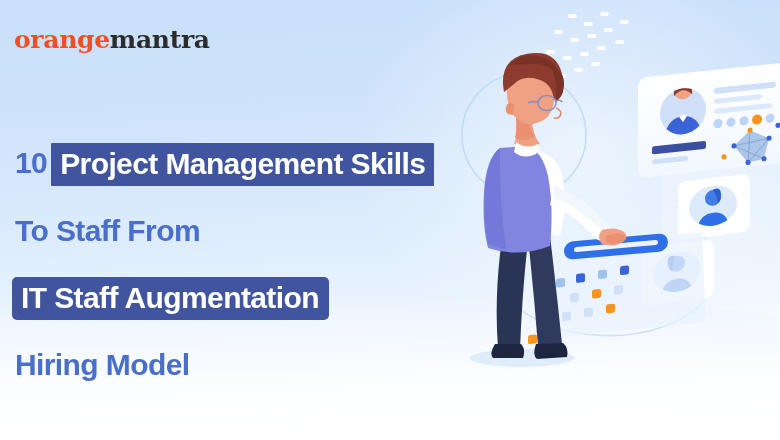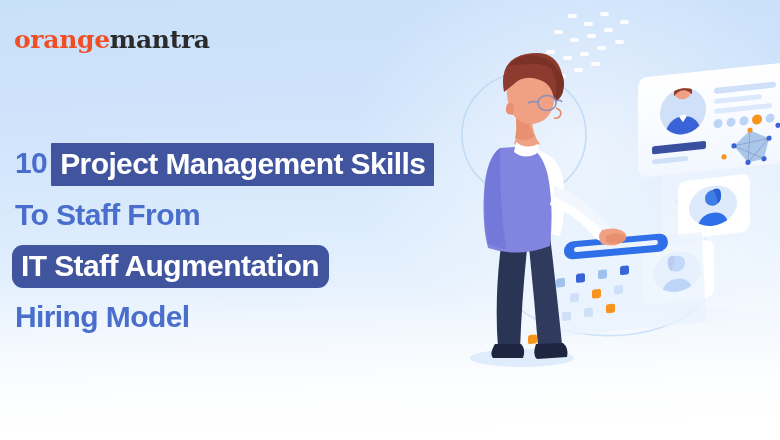--- a/index.html
+++ b/index.html
@@ -52,21 +52,21 @@
     left:13px; top:143px;
     width:520px;
   }
   .hl-line {
     display:block;
     font-size:30px;
     font-weight:800;
     letter-spacing:-0.6px;
     line-height:1;
     white-space:nowrap;
-    margin-bottom:9px;
+    margin-bottom:25px;
   }
   .hl-line:last-child { margin-bottom:8px; }
 
   .hl-num {
     color:#4a6ecc;
     display:inline-block;
     vertical-align:top;
     padding:5px 0 6px 2px;
   }
   .hl-hi {
@@ -83,21 +83,21 @@
     display:inline-block;
     vertical-align:top;
     padding:5px 0 6px 2px;
   }
   .hl-hi-full {
     background:#41559f;
     color:#ffffff;
     display:inline-block;
     vertical-align:top;
     padding:6px 10px 7px 9px;
-    border-radius:11px;
+    border-radius:5px;
     margin-left:-1px;
   }
 
   
   .illus {
     position:absolute;
     right:0; top:0;
     width:330px; height:440px;
   }
   .illus svg { display:block; width:330px; height:440px; }

